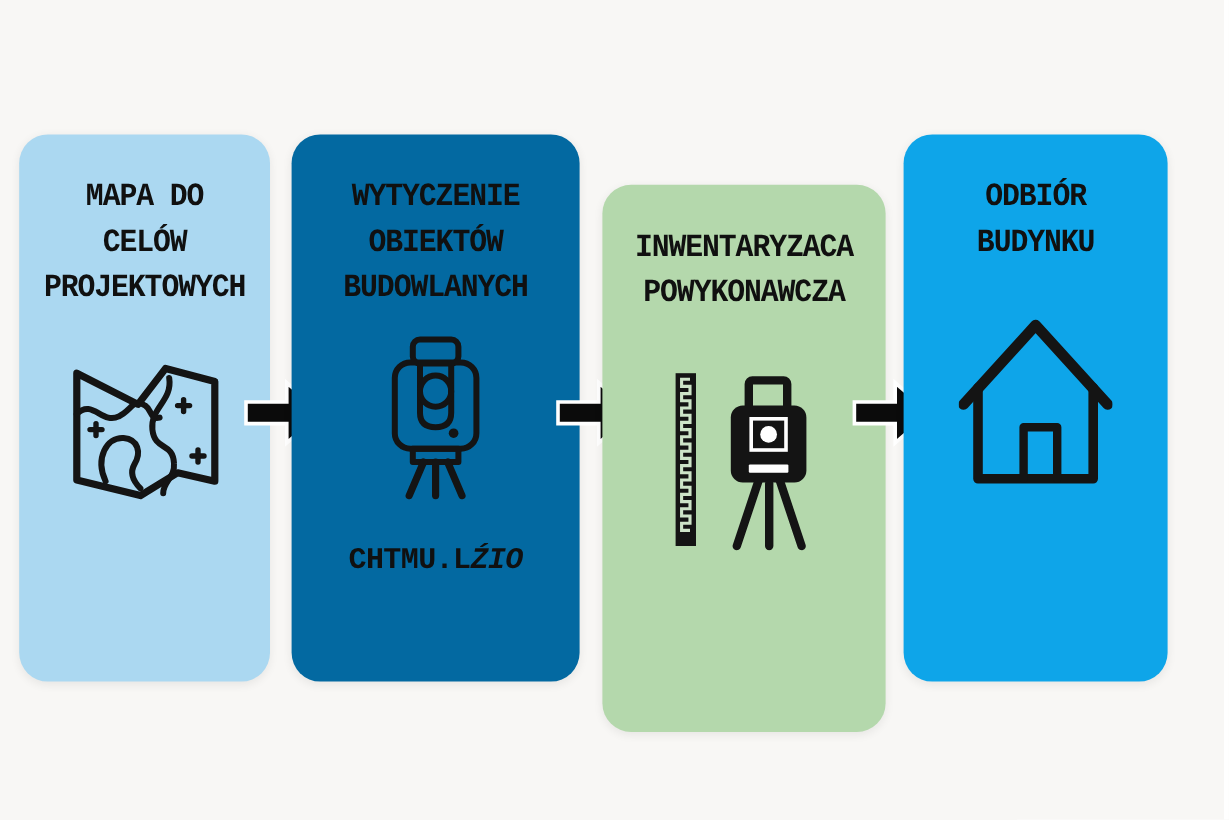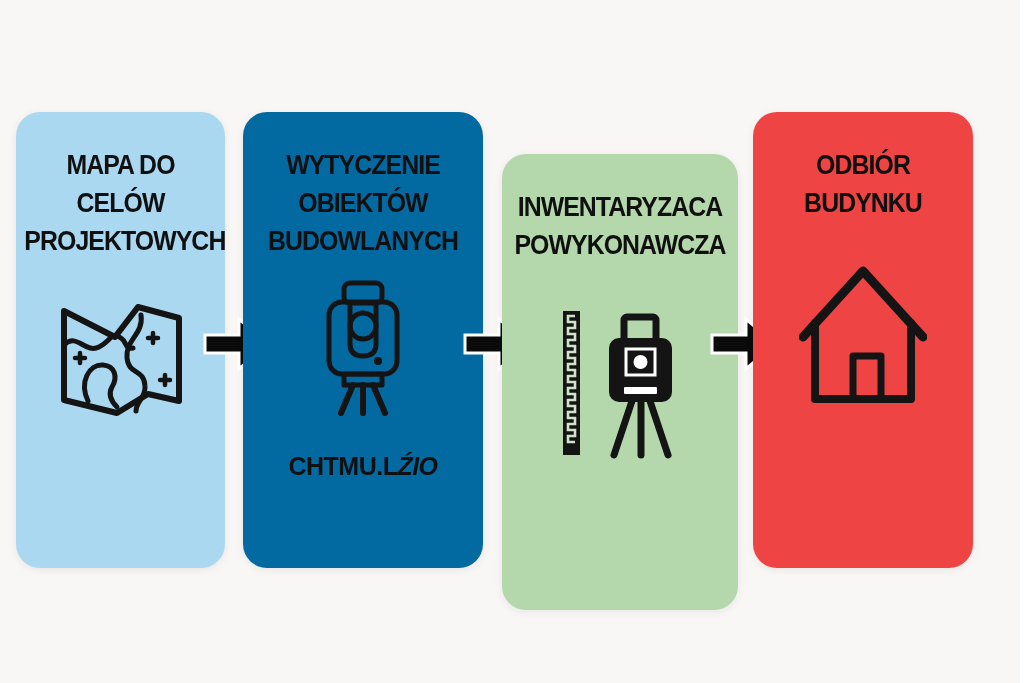--- a/index.html
+++ b/index.html
@@ -1,17 +1,17 @@
 <!DOCTYPE html>
 <html><head>
 <meta charset="utf-8">
 <style>
   html,body{margin:0;padding:0}
   .canvas{position:relative;width:1020px;height:683px;overflow:hidden;
-          font-family:Liberation Sans, sans-serif;background:#f8f7f5;color:#101010}
+          font-family:Liberation Mono, monospace;background:#f8f7f5;color:#101010}
   .card{position:absolute;top:112px;height:456px;border-radius:24px;
         box-shadow:0 2px 8px rgba(0,0,0,.07)}
   .card-1{left:16px;width:209px}
   .card-2{left:243px;width:240px}
   .card-3{left:502px;width:236px}
   .card-4{left:753px;width:220px}
   .title{margin-top:34px;text-align:center;font-weight:700;font-size:27px;
          line-height:38px;letter-spacing:-1px;white-space:pre-line;
          transform:scaleX(.92);transform-origin:center}
   .icon-wrap{position:absolute;left:0;right:0;display:flex;justify-content:center}
@@ -106,21 +106,21 @@
           <path d="M92,94 L110,148"></path>
         </g>
       </svg>
     </div>
   </div>
 
   <svg class="arrow arrow-3" viewBox="0 0 68 58" style="color: rgb(11, 11, 11);">
     <polygon points="2,20 36,20 36,4 65,29 36,54 36,38 2,38" fill="currentColor" stroke="#ffffff" stroke-width="3"></polygon>
   </svg>
 
-  <div class="card card-4" style="background: #ef4444;">
+  <div class="card card-4" style="background: #0ea5e9;">
     <div class="title">ODBIÓR
 BUDYNKU</div>
     <div class="icon-wrap i4">
       <svg width="128" height="142" viewBox="0 0 128 142">
         <g fill="none" stroke="#141414" stroke-linejoin="round" stroke-linecap="round">
           <path d="M4,73 L64,7 L124,73" stroke-width="9"></path>
           <path d="M16,59 L16,135 L112,135 L112,59" stroke-width="8"></path>
           <path d="M54,135 L54,92 L82,92 L82,135" stroke-width="7"></path>
         </g>
       </svg>

